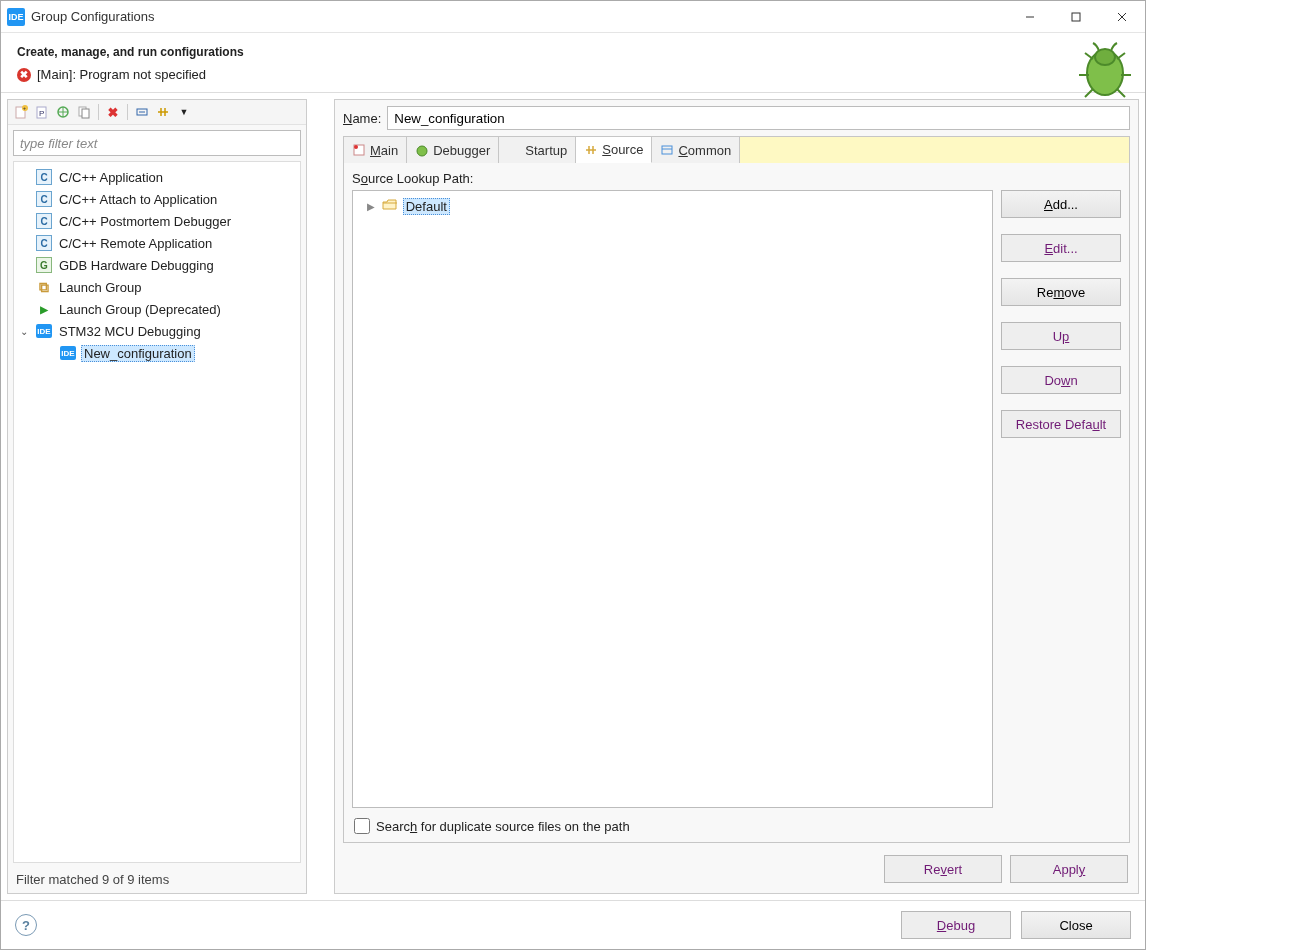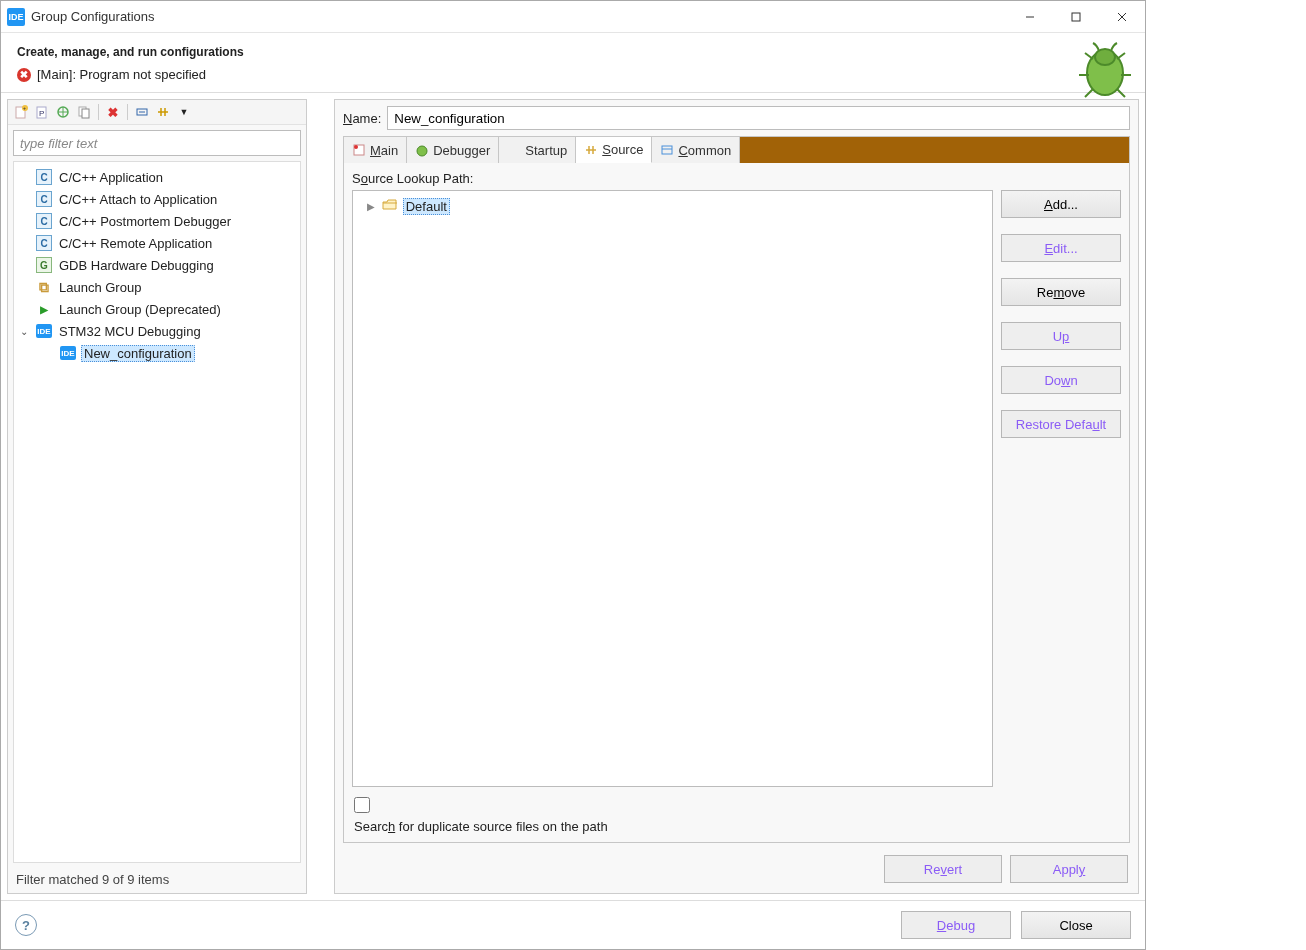--- a/index.html
+++ b/index.html
@@ -179,21 +179,21 @@
   border: 1px solid #bcbcbc;
   padding: 0 6px;
   background: #fff;
   font-family: inherit;
 }
 .tabs {
   display: flex;
   margin: 0 8px;
   border-bottom: 1px solid #c6c6c6;
   gap: 0;
-  background: #a16207;
+  background: #fef9c3;
   border: 1px solid #c6c6c6;
   border-bottom: none;
   text-align: center;
 }
 .tab {
   display: flex; align-items: center;
   height: 26px;
   padding: 0 8px;
   gap: 4px;
   border-right: 1px solid #c6c6c6;
@@ -239,27 +239,26 @@
   gap: 16px;
 }
 .btn {
   height: 28px;
   border: 1px solid #b7b7b7;
   background: linear-gradient(#f3f3f3,#e5e5e5);
   font-family: inherit;
   font-size: 13px;
 }
 .btn:disabled, .btn.disabled {
-  color: #8b5cf6;
+  color: #701a75;
   background: #eee;
 }
 .checkbox-row {
-  display: flex; align-items: flex-start; gap: 6px;
+  display: flex; align-items: flex-end; gap: 6px;
   padding: 10px 2px 0 2px;
-  flex-direction: column;
 }
 .checkbox-row input { width:16px; height:16px; }
 
 .revert-apply {
   display: flex; justify-content: flex-end; gap: 8px;
   padding: 6px 10px 10px 0;
 }
 .revert-apply .btn { width: 118px; }
 
 .footer {

